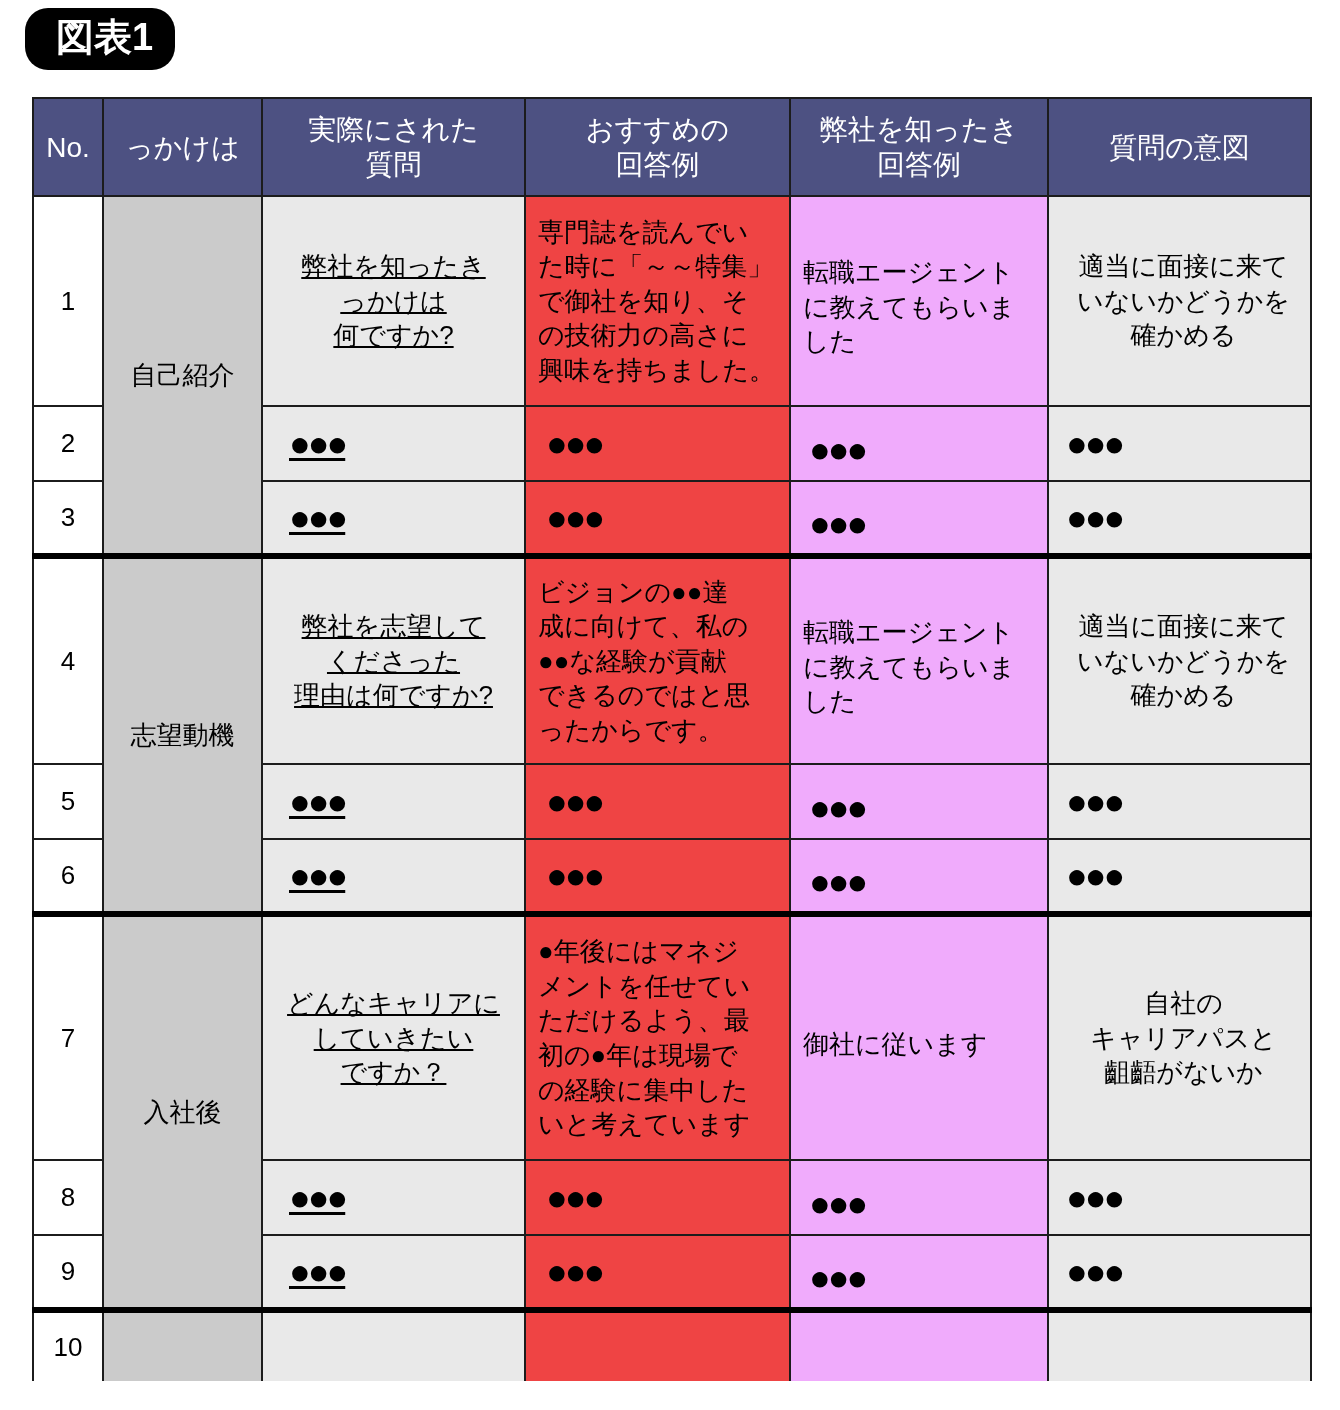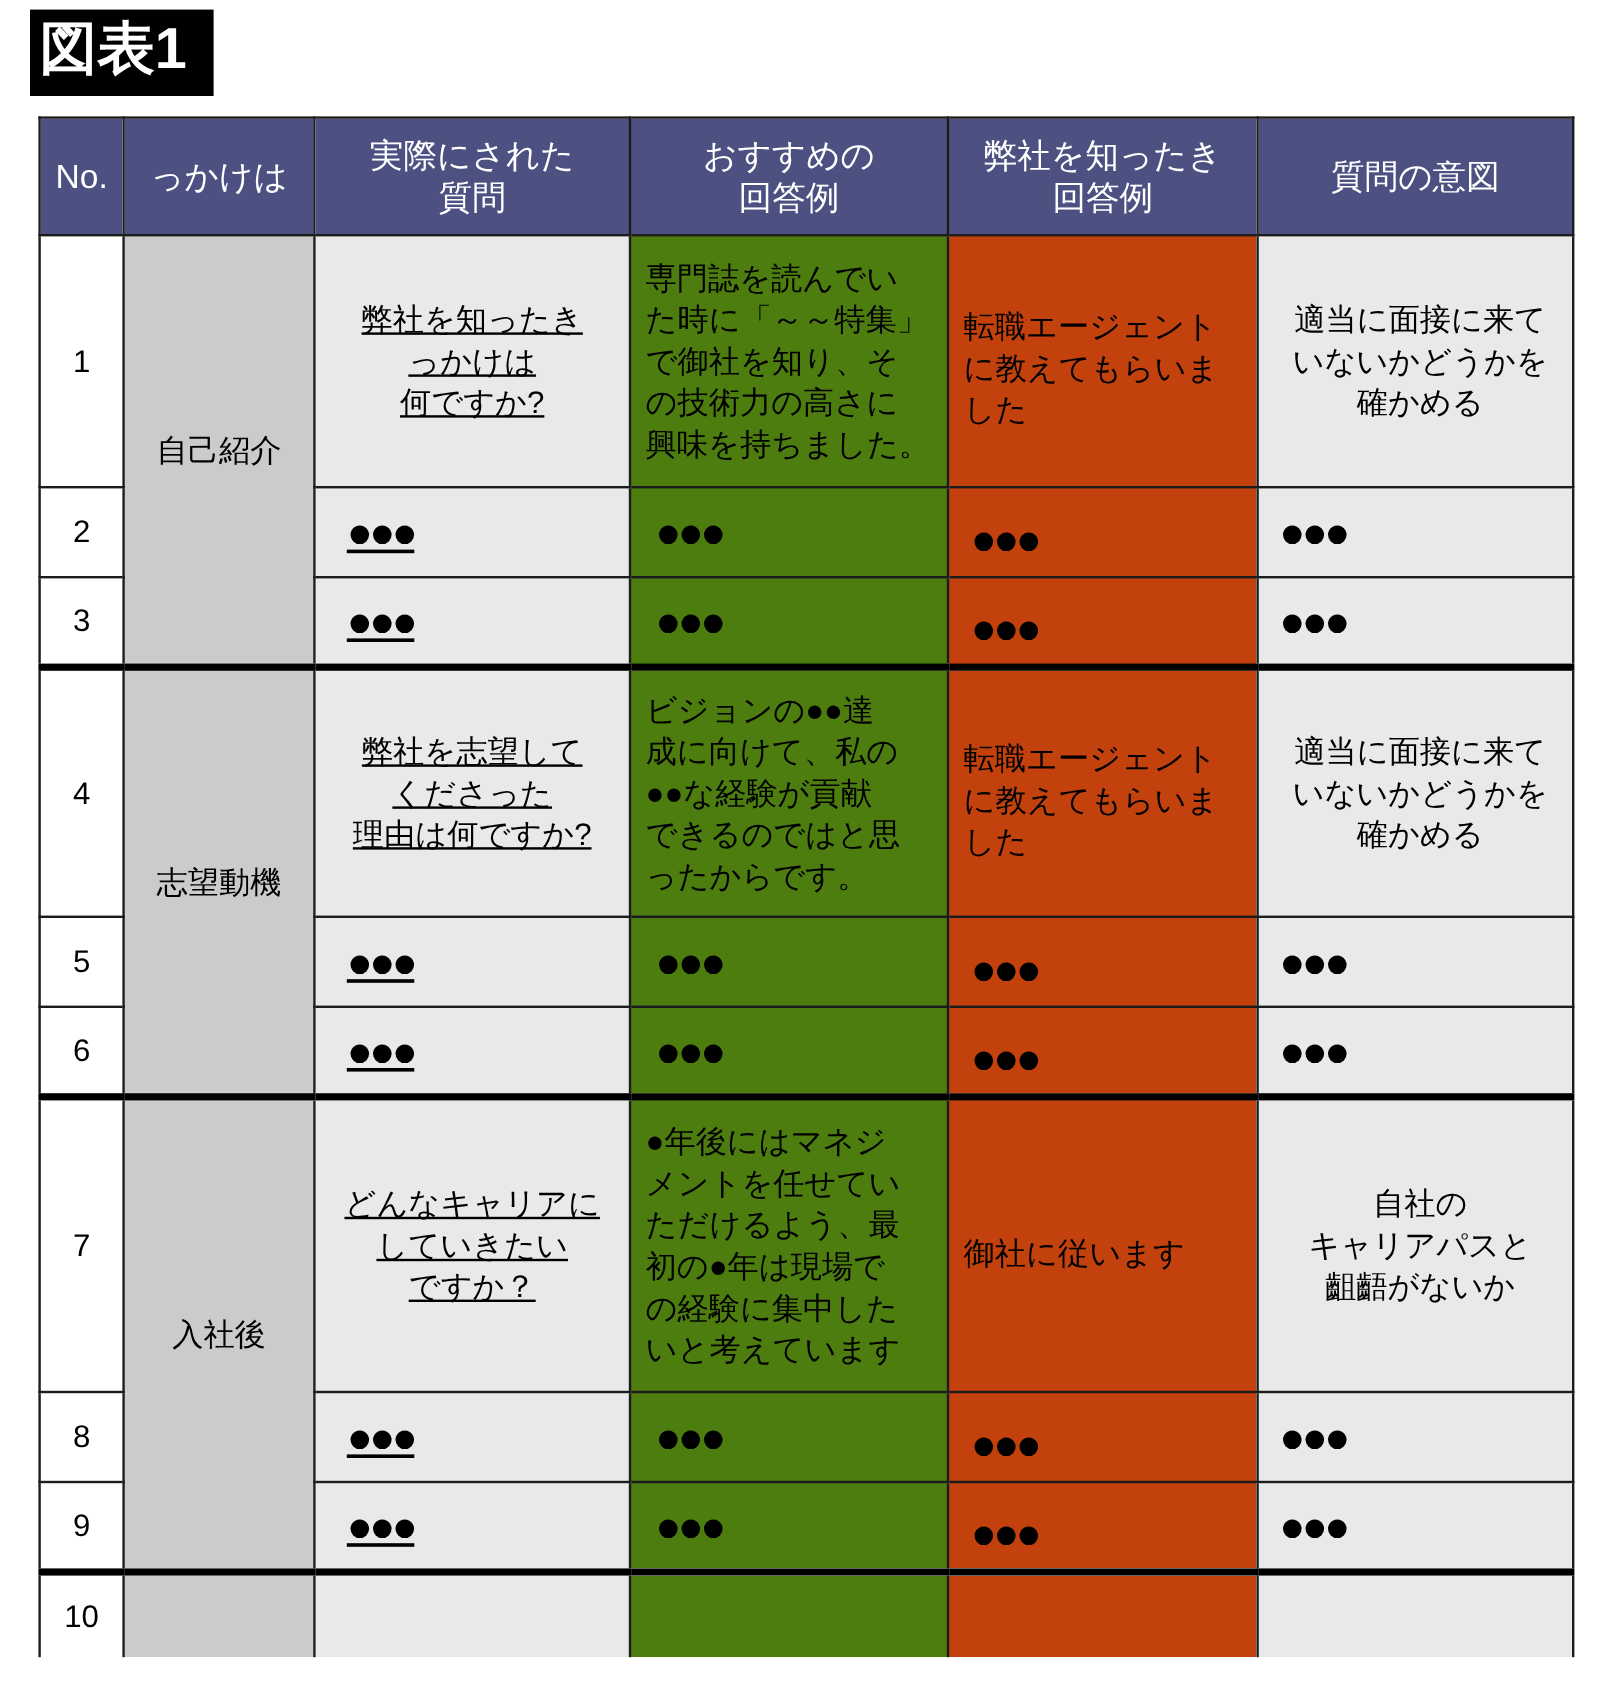--- a/index.html
+++ b/index.html
@@ -5,22 +5,23 @@
   html,body{margin:0;padding:0;}
   body{
     width:1340px;height:1410px;overflow:hidden;position:relative;
     background:#ffffff;
     font-family:"Liberation Sans","DejaVu Sans",sans-serif;
     color:#000;
   }
   .title-badge{
     position:absolute;left:25px;top:8px;
     background:var(--title-bg,#000);color:var(--title-text,#fff);
-    font-size:48px;font-weight:bold;line-height:1;
-    padding:10px 22px 14px 8px;
+    font-size:38px;font-weight:bold;line-height:1;
+    padding:10px 22px 14px 31px;
+    border-radius:23px;
   }
   table.figure-table{
     position:absolute;left:32px;top:97px;
     border-collapse:collapse;table-layout:fixed;
   }
   .figure-table col.w-no{width:70px;}
   .figure-table col.w-cat{width:159px;}
   .figure-table col.w-q{width:263px;}
   .figure-table col.w-rec{width:265px;}
   .figure-table col.w-avoid{width:258px;}
@@ -43,22 +44,22 @@
   .figure-table td{
     font-size:26px;line-height:1.33;
     white-space:pre-line;
   }
   .c-no{text-align:center;font-size:38px;background:#fff;line-height:1;}
   .c-cat{
     background:var(--category-bg,#cbcbcb);
     text-align:center;font-size:36px;line-height:1.2;padding:0 2px;margin-left:31px;
   }
   .c-q{background:var(--shaded-bg,#e9e9e9);text-align:center;padding:6px 4px;text-decoration:underline;}
-  .c-rec{background:#4d7c0f;text-align:left;padding:8px 6px 8px 12px;}
-  .c-avoid{background:#c2410c;text-align:left;padding:20px 6px 8px 12px;}
+  .c-rec{background:#ef4444;text-align:left;padding:8px 6px 8px 12px;}
+  .c-avoid{background:#f0abfc;text-align:left;padding:20px 6px 8px 12px;}
   .c-int{background:var(--shaded-bg,#e9e9e9);text-align:center;padding:8px 6px 8px 14px;}
 
   tr.dots td.c-q,tr.dots td.c-rec,tr.dots td.c-avoid,tr.dots td.c-int{
     text-align:left;font-size:36px;line-height:1;letter-spacing:-3px;
   }
   tr.dots td.c-q{padding-left:26px;}
   tr.dots td.c-rec{padding-left:20px;}
   tr.dots td.c-avoid{padding-left:18px;}
   tr.dots td.c-int{padding-left:17px;}
 

